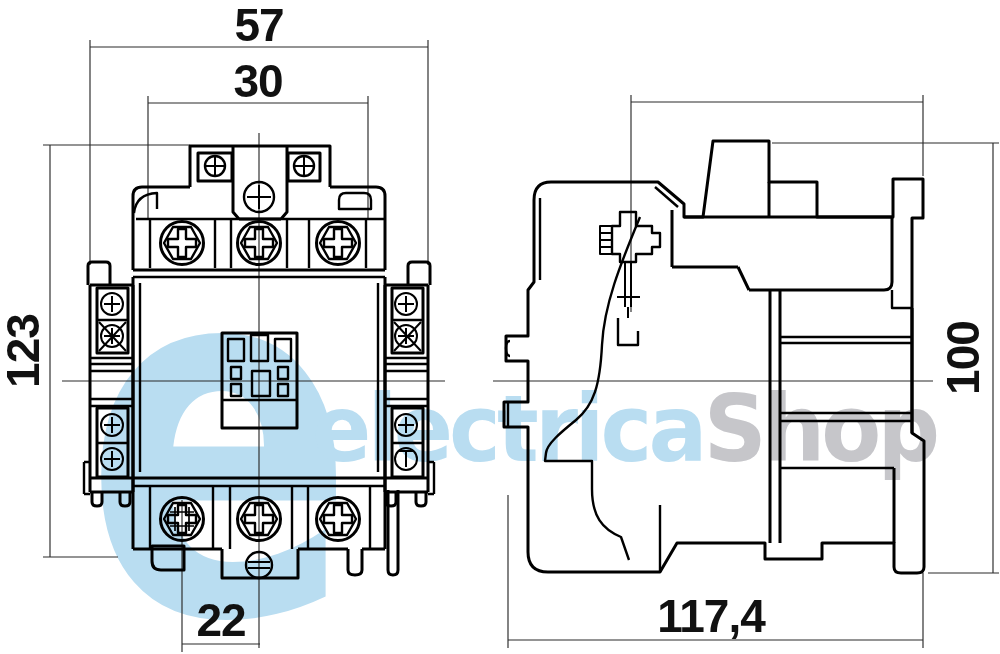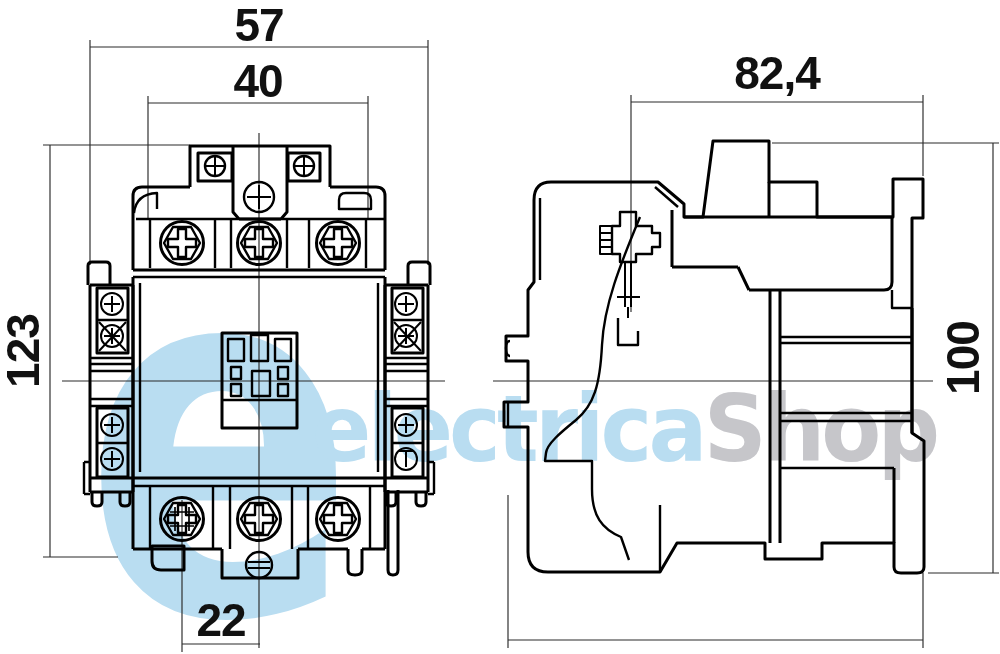--- a/index.html
+++ b/index.html
@@ -231,18 +231,18 @@
     <g class="s2">
       <path d="M600,226 H612 V254 H600 Z"></path>
       <path d="M600,233 H612 M600,240 H612 M600,247 H612"></path>
       <path d="M625,262 V307 M631,262 V307"></path>
       <path d="M617,297 H640"></path>
       <path d="M628,307 V318"></path>
     </g>
   </svg>
 
   <div class="dim" style="left:259px;top:25px">57</div>
-  <div class="dim" style="left:258px;top:81px">40</div>
+  <div class="dim" style="left:258px;top:81px">30</div>
   <div class="dim vert" style="left:23px;top:351px">123</div>
   <div class="dim" style="left:221px;top:620px">22</div>
-  <div class="dim" style="left:777px;top:73px">82,4</div>
   <div class="dim vert" style="left:963px;top:358px">100</div>
+  <div class="dim" style="left:711px;top:616px">117,4</div>
 </div>
 
 </body></html>

